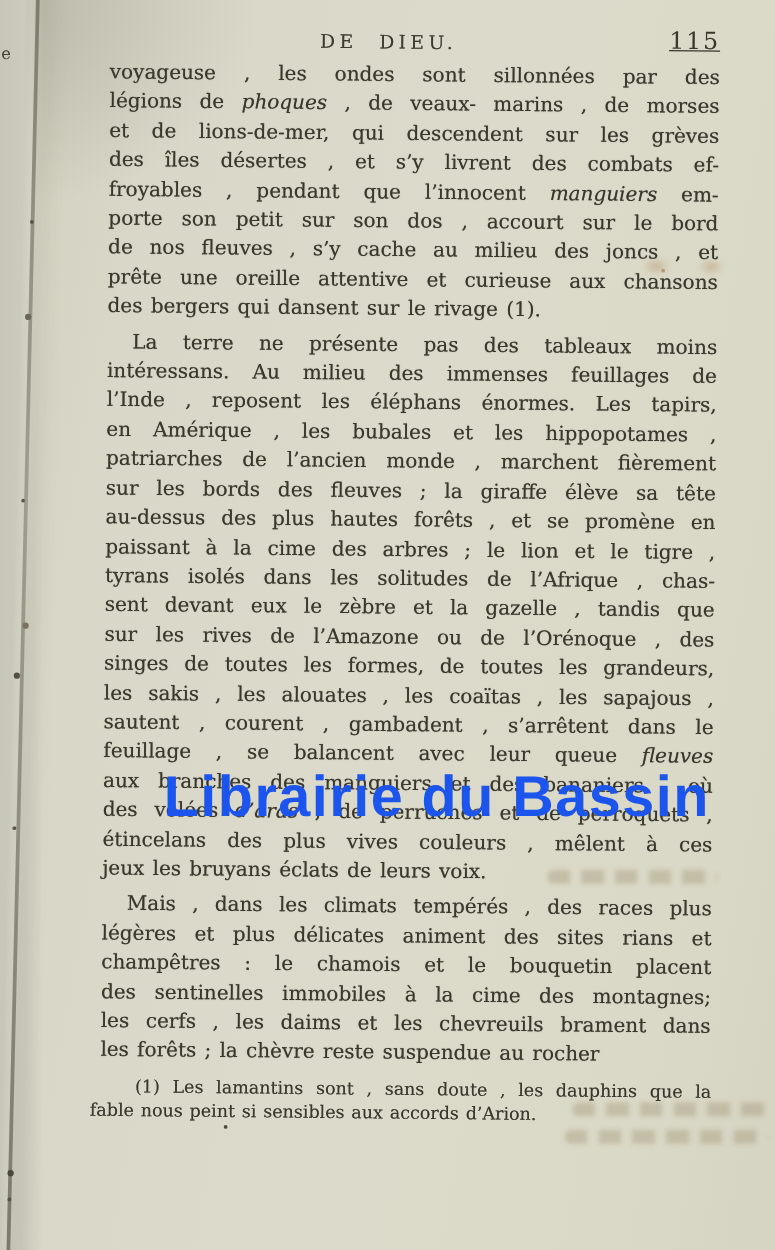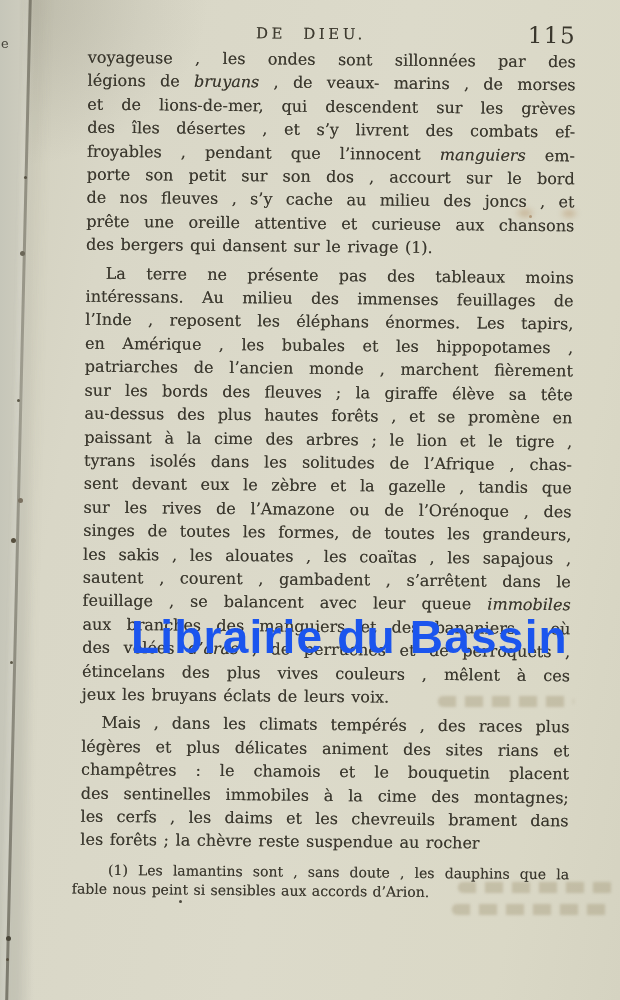--- a/index.html
+++ b/index.html
@@ -45,21 +45,21 @@
   .content{
     position:absolute;left:84px;top:22px;width:488px;
     transform:rotate(0.55deg);transform-origin:50% 50%;
     color:#3a372d;
   }
   .header-row{position:relative;height:20px;}
   .running-head{
     position:absolute;left:168px;top:3px;font-size:15px;letter-spacing:3.5px;word-spacing:9px;
     color:#3e3b30;text-shadow:0 0 .5px rgba(62,59,48,.6);
   }
-  .page-num{position:absolute;right:0;top:-2px;font-size:23px;letter-spacing:1.5px;color:#3a372d;}
+  .page-num{position:absolute;right:0;top:-2px;font-size:19px;letter-spacing:1.5px;color:#3a372d;text-decoration:underline;}
   .body-text{
     margin-top:6px;font-size:16px;line-height:23.4px;word-spacing:1.5px;
     text-shadow:0 0 .6px rgba(56,54,46,.65);
   }
   .para + .para{margin-top:5px;}
   .para.indent .line:first-child{text-indent:20px;}
   .line{text-align:justify;text-align-last:justify;-moz-text-align-last:justify;}
   .line.last{text-align-last:left;-moz-text-align-last:left;}
   .it{font-style:italic;}
   .footnote{
@@ -91,21 +91,21 @@
   <div class="ghost g3"></div>
 
   <div class="content">
     <div class="header-row">
       <span class="running-head">DE DIEU.</span>
       <span class="page-num">115</span>
     </div>
     <div class="body-text">
         <div class="para">
           <div class="line"><span>voyageuse , les ondes sont sillonnées par des</span></div>
-          <div class="line"><span>légions de </span><span class="it">bruyans</span><span> , de veaux- marins , de morses</span></div>
+          <div class="line"><span>légions de </span><span class="it">phoques</span><span> , de veaux- marins , de morses</span></div>
           <div class="line"><span>et de lions-de-mer, qui descendent sur les grèves</span></div>
           <div class="line"><span>des îles désertes , et s’y livrent des combats ef-</span></div>
           <div class="line"><span>froyables , pendant que l’innocent </span><span class="it">manguiers</span><span> em-</span></div>
           <div class="line"><span>porte son petit sur son dos , accourt sur le bord</span></div>
           <div class="line"><span>de nos fleuves , s’y cache au milieu des joncs , et</span></div>
           <div class="line"><span>prête une oreille attentive et curieuse aux chansons</span></div>
           <div class="line last"><span>des bergers qui dansent sur le rivage (1).</span></div>
         </div>
         <div class="para indent">
           <div class="line"><span>La terre ne présente pas des tableaux moins</span></div>
@@ -115,21 +115,21 @@
           <div class="line"><span>patriarches de l’ancien monde , marchent fièrement</span></div>
           <div class="line"><span>sur les bords des fleuves ; la giraffe élève sa tête</span></div>
           <div class="line"><span>au-dessus des plus hautes forêts , et se promène en</span></div>
           <div class="line"><span>paissant à la cime des arbres ; le lion et le tigre ,</span></div>
           <div class="line"><span>tyrans isolés dans les solitudes de l’Afrique , chas-</span></div>
           <div class="line"><span>sent devant eux le zèbre et la gazelle , tandis que</span></div>
           <div class="line"><span>sur les rives de l’Amazone ou de l’Orénoque , des</span></div>
           <div class="line"><span>singes de toutes les formes, de toutes les grandeurs,</span></div>
           <div class="line"><span>les sakis , les alouates , les coaïtas , les sapajous ,</span></div>
           <div class="line"><span>sautent , courent , gambadent , s’arrêtent dans le</span></div>
-          <div class="line"><span>feuillage , se balancent avec leur queue </span><span class="it">immobiles</span></div>
+          <div class="line"><span>feuillage , se balancent avec leur queue </span><span class="it">fleuves</span></div>
           <div class="line"><span>aux branches des manguiers et des bananiers , où</span></div>
           <div class="line"><span>des volées </span><span class="it">d’aras</span><span> , de perruches et de perroquets ,</span></div>
           <div class="line"><span>étincelans des plus vives couleurs , mêlent à ces</span></div>
           <div class="line last"><span>jeux les bruyans éclats de leurs voix.</span></div>
         </div>
         <div class="para indent">
           <div class="line"><span>Mais , dans les climats tempérés , des races plus</span></div>
           <div class="line"><span>légères et plus délicates animent des sites rians et</span></div>
           <div class="line"><span>champêtres : le chamois et le bouquetin placent</span></div>
           <div class="line"><span>des sentinelles immobiles à la cime des montagnes;</span></div>

